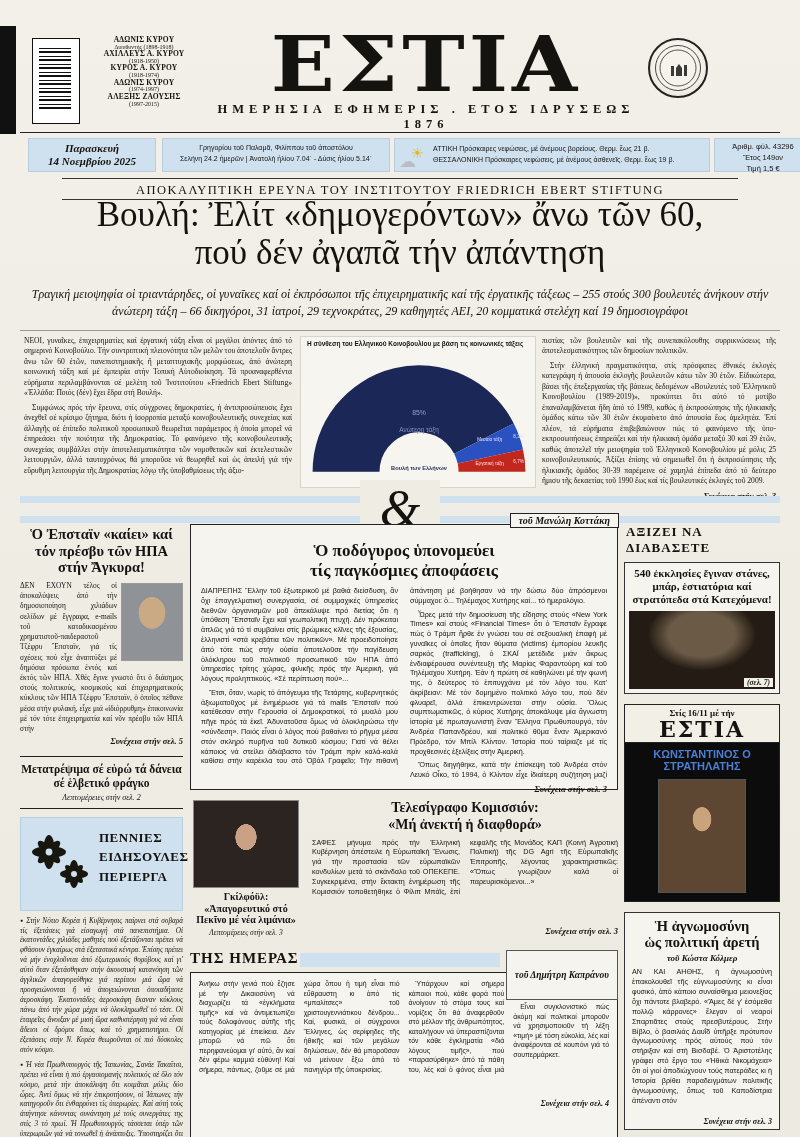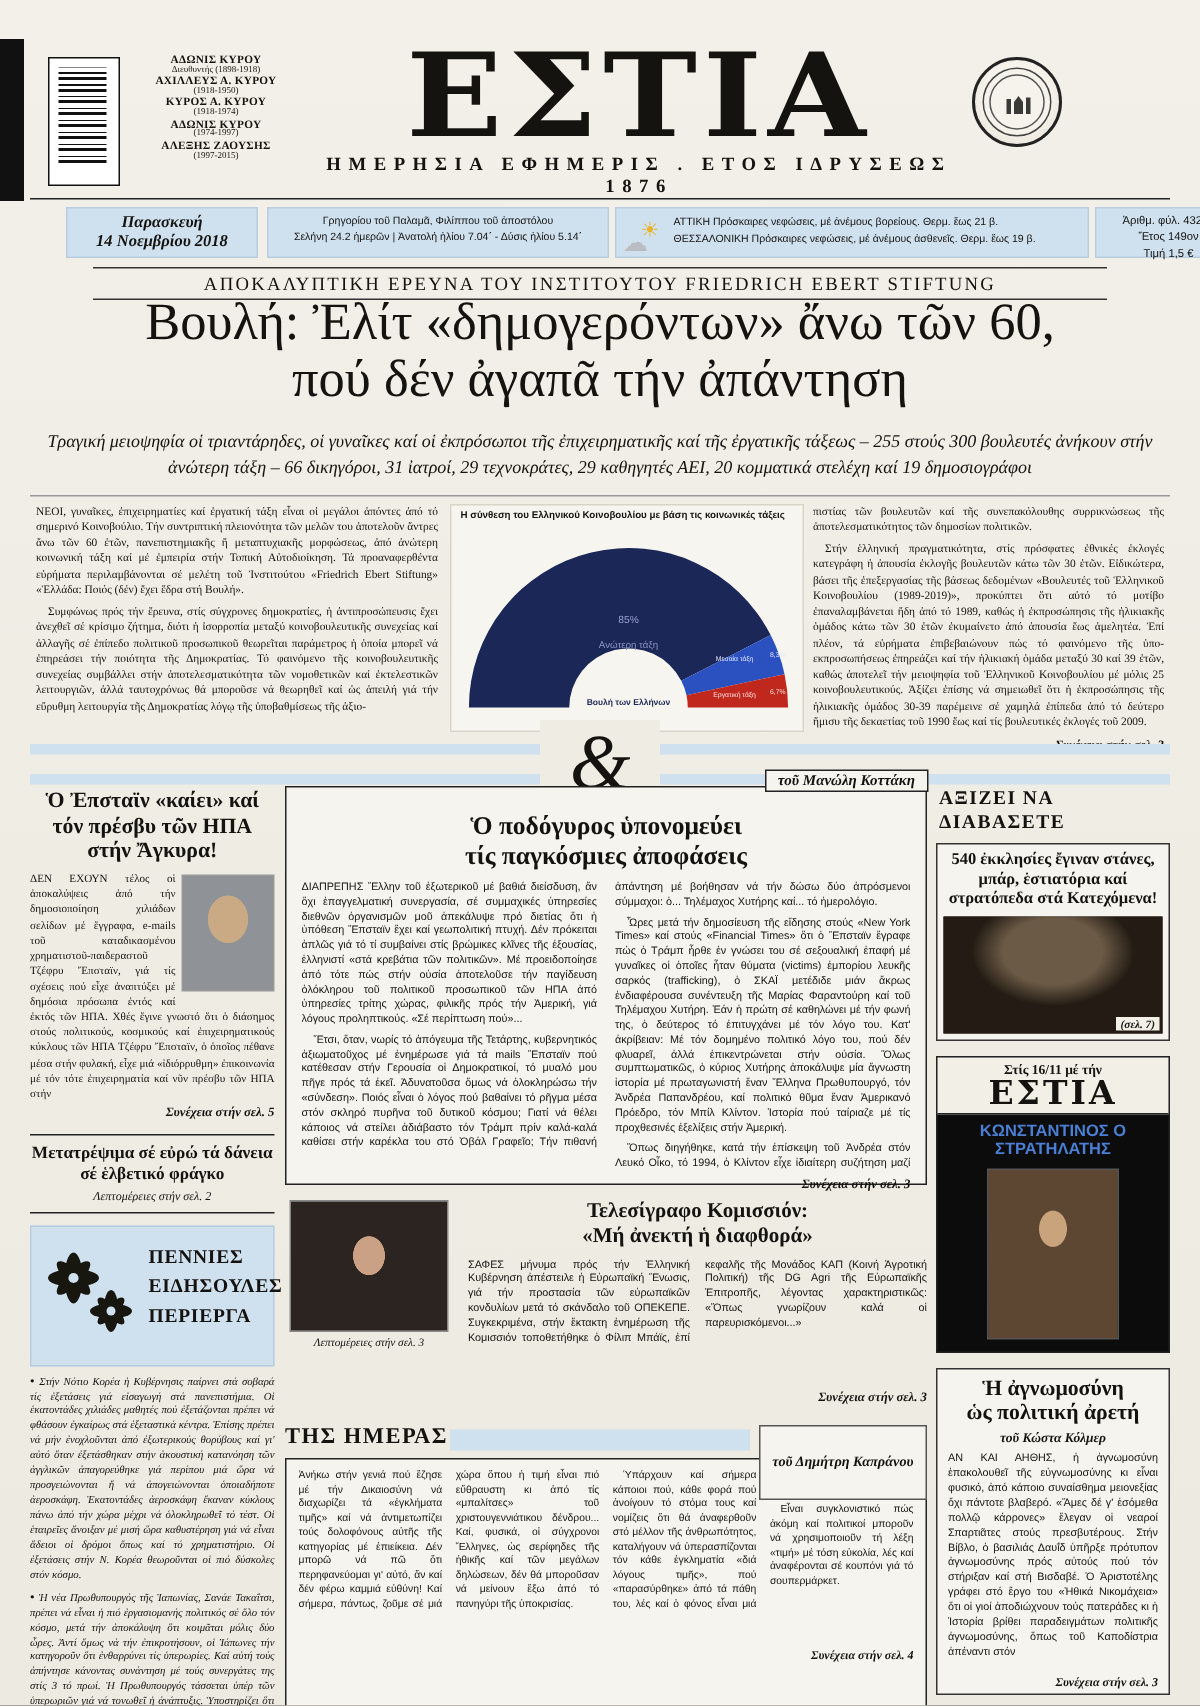--- a/index.html
+++ b/index.html
@@ -18,21 +18,21 @@
   .mast-title{position:absolute;left:186px;top:-6px;width:440px;text-align:center;}
   .mast-title .big{font-size:84px;font-weight:bold;letter-spacing:4px;line-height:1;
       font-family:"DejaVu Serif","Liberation Serif",serif;transform:scaleY(.92);}
   .mast-title .sub{font-size:12.5px;letter-spacing:5px;margin-top:-4px;font-weight:bold;}
   .seal{position:absolute;left:628px;top:10px;width:56px;height:56px;border-radius:50%;
         border:2px solid #222;background:radial-gradient(circle at 50% 45%,#f6f3ec 55%,#ded9cd 100%);}
   .seal::after{content:"";position:absolute;inset:5px;border-radius:50%;border:1px solid #444;}
   .seal svg{position:absolute;inset:8px;}
   .mast-rule{position:absolute;left:20px;top:132px;width:760px;border-top:1.5px solid #222;}
   
-  .infobar{position:absolute;left:36px;top:138px;width:760px;height:36px;}
+  .infobar{position:absolute;left:20px;top:138px;width:760px;height:36px;}
   .ib-box{position:absolute;top:0;height:34px;background:#cfe0ef;border:1px solid #b9cde0;box-sizing:border-box;}
   .ib-date{left:8px;width:128px;text-align:center;font-style:italic;font-weight:bold;font-size:11px;line-height:1.2;padding-top:3px;}
   .ib-saints{left:142px;width:228px;text-align:center;font-family:"Liberation Sans",sans-serif;font-size:7px;line-height:1.5;padding-top:4px;}
   .ib-weather{left:374px;width:316px;font-family:"Liberation Sans",sans-serif;font-size:7px;line-height:1.6;padding:4px 4px 0 38px;}
   .wicon{position:absolute;left:4px;top:3px;width:30px;height:26px;}
   .wicon .sun{position:absolute;left:12px;top:0;color:#e8b428;font-size:14px;}
   .wicon .cloud{position:absolute;left:0;top:6px;color:#b9bdc2;font-size:17px;}
   .ib-issue{left:694px;width:98px;text-align:center;font-family:"Liberation Sans",sans-serif;font-size:7.5px;line-height:1.45;padding-top:3px;}
   
   .kicker-wrap{position:absolute;left:62px;top:178px;width:676px;text-align:center;border-top:1px solid #333;border-bottom:1px solid #333;padding:1px 0;}
@@ -156,21 +156,21 @@
           <circle cx="20" cy="20" r="18" fill="none" stroke="#555" stroke-width="1"></circle>
           <path d="M13 28 L13 18 L16 18 L16 28 Z M18 28 L18 20 L21 16 L24 20 L24 28 Z M26 28 L26 17 L29 17 L29 28" fill="#3a3a38"></path>
         </svg>
     </div>
   </div>
   <div class="mast-rule"></div>
 
   <div class="infobar">
     <div class="ib-box ib-date">
       <div>Παρασκευή</div>
-      <div>14 Νοεμβρίου 2018</div>
+      <div>14 Νοεμβρίου 2025</div>
     </div>
     <div class="ib-box ib-saints">
       <div>Γρηγορίου τοῦ Παλαμᾶ, Φιλίππου τοῦ ἀποστόλου</div>
       <div>Σελήνη 24.2 ἡμερῶν | Ἀνατολή ἡλίου 7.04΄ - Δύσις ἡλίου 5.14΄</div>
     </div>
     <div class="ib-box ib-weather">
       <div class="wicon">
           <span class="sun">☀</span>
           <span class="cloud">☁</span>
         </div>
@@ -279,20 +279,21 @@
           <p>Ἔτσι, ὅταν, νωρίς τό ἀπόγευμα τῆς Τετάρτης, κυβερνητικός ἀξιωματοῦχος μέ ἐνημέρωσε γιά τά mails Ἔπσταϊν πού κατέθεσαν στήν Γερουσία οἱ Δημοκρατικοί, τό μυαλό μου πῆγε πρός τά ἐκεῖ. Ἀδυνατοῦσα ὅμως νά ὁλοκληρώσω τήν «σύνδεση». Ποιός εἶναι ὁ λόγος πού βαθαίνει τό ρῆγμα μέσα στόν σκληρό πυρῆνα τοῦ δυτικοῦ κόσμου; Γιατί νά θέλει κάποιος νά στείλει ἀδιάβαστο τόν Τράμπ πρίν καλά-καλά καθίσει στήν καρέκλα του στό Ὀβάλ Γραφεῖο; Τήν πιθανή ἀπάντηση μέ βοήθησαν νά τήν δώσω δύο ἀπρόσμενοι σύμμαχοι: ὁ... Τηλέμαχος Χυτήρης καί... τό ἡμερολόγιο.</p>
           <p>Ὧρες μετά τήν δημοσίευση τῆς εἴδησης στούς «New York Times» καί στούς «Financial Times» ὅτι ὁ Ἔπσταϊν ἔγραφε πώς ὁ Τράμπ ἦρθε ἐν γνώσει του σέ σεξουαλική ἐπαφή μέ γυναῖκες οἱ ὁποῖες ἦταν θύματα (victims) ἐμπορίου λευκῆς σαρκός (trafficking), ὁ ΣΚΑΪ μετέδιδε μιάν ἄκρως ἐνδιαφέρουσα συνέντευξη τῆς Μαρίας Φαραντούρη καί τοῦ Τηλέμαχου Χυτήρη. Ἐάν ἡ πρώτη σέ καθηλώνει μέ τήν φωνή της, ὁ δεύτερος τό ἐπιτυγχάνει μέ τόν λόγο του. Κατ' ἀκρίβειαν: Μέ τόν δομημένο πολιτικό λόγο του, πού δέν φλυαρεῖ, ἀλλά ἐπικεντρώνεται στήν οὐσία. Ὅλως συμπτωματικῶς, ὁ κύριος Χυτήρης ἀποκάλυψε μία ἄγνωστη ἱστορία μέ πρωταγωνιστή ἕναν Ἕλληνα Πρωθυπουργό, τόν Ἀνδρέα Παπανδρέου, καί πολιτικό θῦμα ἕναν Ἀμερικανό Πρόεδρο, τόν Μπίλ Κλίντον. Ἱστορία πού ταίριαζε μέ τίς προχθεσινές ἐξελίξεις στήν Ἀμερική.</p>
           <p>Ὅπως διηγήθηκε, κατά τήν ἐπίσκεψη τοῦ Ἀνδρέα στόν Λευκό Οἶκο, τό 1994, ὁ Κλίντον εἶχε ἰδιαίτερη συζήτηση μαζί του κατά μόνας ἐπί μιάμιση ὁλόκληρη ὥρα. Λίγες μέρες μετά, ὁ Χυτήρης, πού ἦταν ὑφυπουργός Προεδρίας καί κυβερνητικός ἐκπρόσωπος, ἐρώτησε τόν Παπανδρέου ποιό ἀκριβῶς ἦταν τό ἀντικείμενο τῆς συζήτησής τους. «Τό Παλαιστινιακό!» ἀπάντησε ὁ Ἀνδρέας καί τοῦ ζήτησε νά ἑτοιμάζεται γιά ταξίδι στήν Ραμάλα καί στήν Δαμασκό. Ὁ Ἀμερικανός Πρόεδρος γνωρίζοντας τίς ἄριστες σχέσεις τοῦ Παπανδρέου μέ τόν</p>
         </div>
         <div class="cont">Συνέχεια στήν σελ. 3</div>
       </div>
 
       <div class="subrow">
         <div class="guil">
           <div class="gphoto"></div>
+          <div class="gt">Γκίλφόϋλ: «Ἀπαγορευτικό στό Πεκῖνο μέ νέα λιμάνια»</div>
           <div class="gd">Λεπτομέρειες στήν σελ. 3</div>
         </div>
         <div class="comm">
           <h3>
             <span>Τελεσίγραφο Κομισσιόν:</span><br>
             <span>«Μή ἀνεκτή ἡ διαφθορά»</span>
           </h3>
           <div class="cbody">ΣΑΦΕΣ μήνυμα πρός τήν Ἑλληνική Κυβέρνηση ἀπέστειλε ἡ Εὐρωπαϊκή Ἕνωσις, γιά τήν προστασία τῶν εὐρωπαϊκῶν κονδυλίων μετά τό σκάνδαλο τοῦ ΟΠΕΚΕΠΕ. Συγκεκριμένα, στήν ἔκτακτη ἐνημέρωση τῆς Κομισσιόν τοποθετήθηκε ὁ Φίλιπ Μπάϊς, ἐπί κεφαλῆς τῆς Μονάδος ΚΑΠ (Κοινή Ἀγροτική Πολιτική) τῆς DG Agri τῆς Εὐρωπαϊκῆς Ἐπιτροπῆς, λέγοντας χαρακτηριστικῶς: «Ὅπως γνωρίζουν καλά οἱ παρευρισκόμενοι...»</div>
           <div class="cont">Συνέχεια στήν σελ. 3</div>
         </div>

